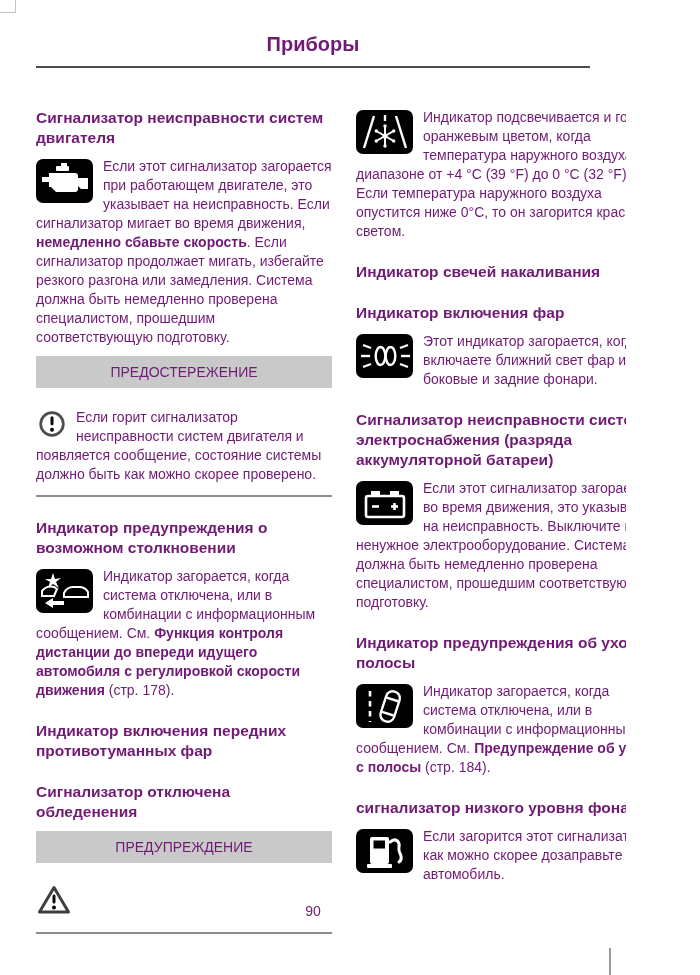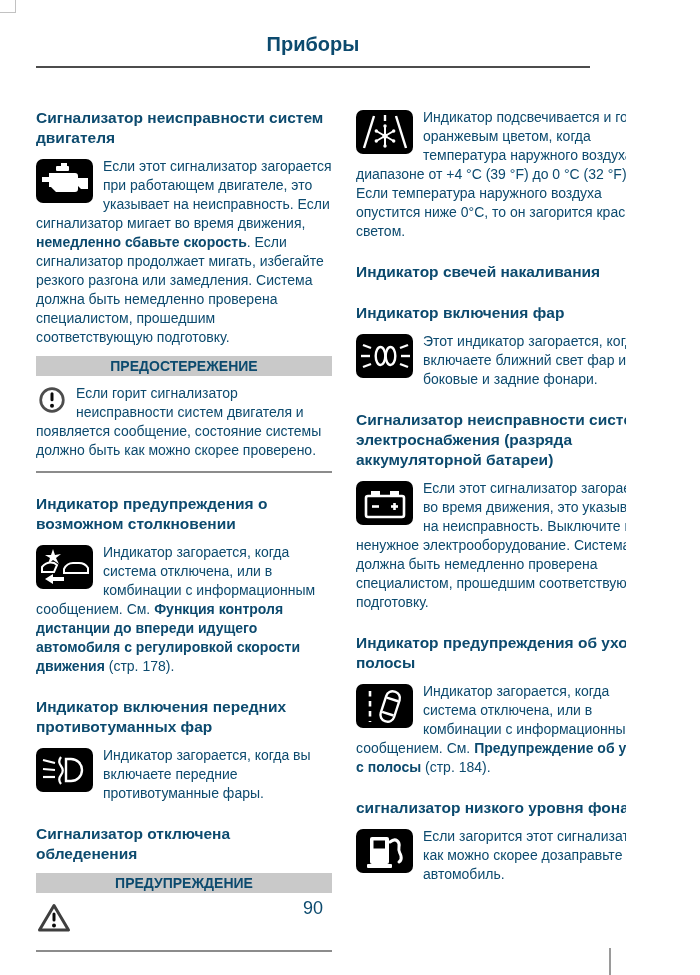--- a/index.html
+++ b/index.html
@@ -1,37 +1,37 @@
 <!DOCTYPE html>
 <html><head>
 <meta charset="utf-8">
 <style>
   html,body{margin:0;padding:0;background:#fff;}
   .page{position:relative;width:626px;height:975px;background:#fff;overflow:hidden;
-        font-family:"Liberation Sans",sans-serif;color:#0c4a6e;}
+        font-family:"Liberation Sans",sans-serif;color:#701a75;}
   .corner-artifact{position:absolute;left:0;top:0;width:15px;height:12px;
         border-right:1px solid #c2c2c2;border-bottom:1px solid #c2c2c2;}
   .edge-artifact{position:absolute;right:15px;bottom:0;width:2px;height:27px;background:#9a9a9a;}
   .header-title{padding-top:33px;text-align:center;font-size:20px;font-weight:bold;}
   .header-rule{border:none;border-top:2px solid #4c4c4c;margin:10px 36px 0 36px;}
   .columns{display:grid;grid-template-columns:296px 308px;column-gap:24px;padding:28px 36px 0 36px;}
   .column{min-width:0;}
   .section-heading{font-size:15.5px;line-height:20px;font-weight:bold;margin:21px 0 9px 0;}
   .column > :first-child{margin-top:12px;}
   .body{font-size:14px;line-height:19px;}
   .body::after{content:"";display:block;clear:both;}
   .icon-badge{float:left;width:57px;height:44px;background:#000;border-radius:7px;
         margin:2px 10px 2px 0;display:flex;align-items:center;justify-content:center;}
   .icon-badge svg{display:block;}
   .warnbox{margin-top:9px;border-bottom:2px solid #8c8c8c;padding-bottom:11px;}
-  .warnbar{background:#c9c9c9;text-align:center;font-weight:bold;font-size:14px;
-        padding:2px 0;margin-bottom:8px;}
+  .warnbar{background:#c9c9c9;text-align:center;font-weight:normal;font-size:14px;
+        padding:8px 0;margin-bottom:20px;}
   .warn-icon{float:left;margin:1px 9px 1px 1px;}
   .b{font-weight:bold;}
-  .page-number{position:absolute;left:0;right:0;bottom:56px;text-align:center;font-size:18px;}
+  .page-number{position:absolute;left:0;right:0;bottom:56px;text-align:center;font-size:14px;}
 </style>
 </head>
 <body>
 
 <div class="page">
   <div class="corner-artifact"></div>
   <div class="edge-artifact"></div>
 
   <div class="header-title">Приборы</div>
   <hr class="header-rule">
@@ -59,31 +59,20 @@
         <h2 class="section-heading">Индикатор предупреждения о возможном столкновении</h2>
         <div class="body"><span class="icon-badge">
             <svg width="56" height="44" viewBox="0 0 56 44">
               <polygon points="16,4 18,10 24,9 19,13 22,19 16,15 11,19 13,13 8,10 14,10" fill="#fff"></polygon>
               <path d="M27,24 q3,-6 9,-6 h6 q6,0 9,5 v5 h-24 z" fill="none" stroke="#fff" stroke-width="2"></path>
               <path d="M5,22 q5,-6 12,-4 l3,2 -3,7 h-12 z" fill="none" stroke="#fff" stroke-width="2"></path>
               <polygon points="27,32 16,32 16,29 8,34 16,39 16,36 27,36" fill="#fff"></polygon>
             </svg>
           </span><span>Индикатор загорается, когда система отключена, или в комбинации с информационным сообщением.  См. </span><span class="b">Функция контроля дистанции до впереди идущего автомобиля с регулировкой скорости движения</span><span> (стр. 178).</span></div>
         <h2 class="section-heading">Индикатор включения передних противотуманных фар</h2>
-        <div class="body"><span class="icon-badge">
-            <svg width="56" height="44" viewBox="0 0 56 44">
-              <path d="M29,11 h5 a11,11 0 0 1 0,22 h-5 z" stroke="#fff" stroke-width="2.4" fill="none"></path>
-              <path d="M24,9 q-3.5,4.5 0,9 q3.5,4.5 0,9 q-3.5,4.5 0,9" stroke="#fff" stroke-width="2.2" fill="none"></path>
-              <g stroke="#fff" stroke-width="2.2">
-                <line x1="18" y1="15" x2="6" y2="12"></line>
-                <line x1="18" y1="22" x2="6" y2="21"></line>
-                <line x1="18" y1="29" x2="6" y2="29"></line>
-              </g>
-            </svg>
-          </span><span>Индикатор загорается, когда вы включаете передние противотуманные фары.</span></div>
         <h2 class="section-heading">Сигнализатор отключена обледенения</h2>
         <section class="warnbox">
           <div class="warnbar">ПРЕДУПРЕЖДЕНИЕ</div>
           <div class="body warn-body"><span class="warn-icon"><svg width="34" height="31" viewBox="0 0 34 31">
                 <path d="M17,3.5 L31.5,28 H2.5 Z" fill="none" stroke="#3f3f3f" stroke-width="3" stroke-linejoin="round"></path>
                 <rect x="15.5" y="10.5" width="3" height="9" rx="1.5" fill="#0a0a0a"></rect>
                 <circle cx="17" cy="23.5" r="2" fill="#0a0a0a"></circle>
               </svg></span></div>
         </section>
       </div>

